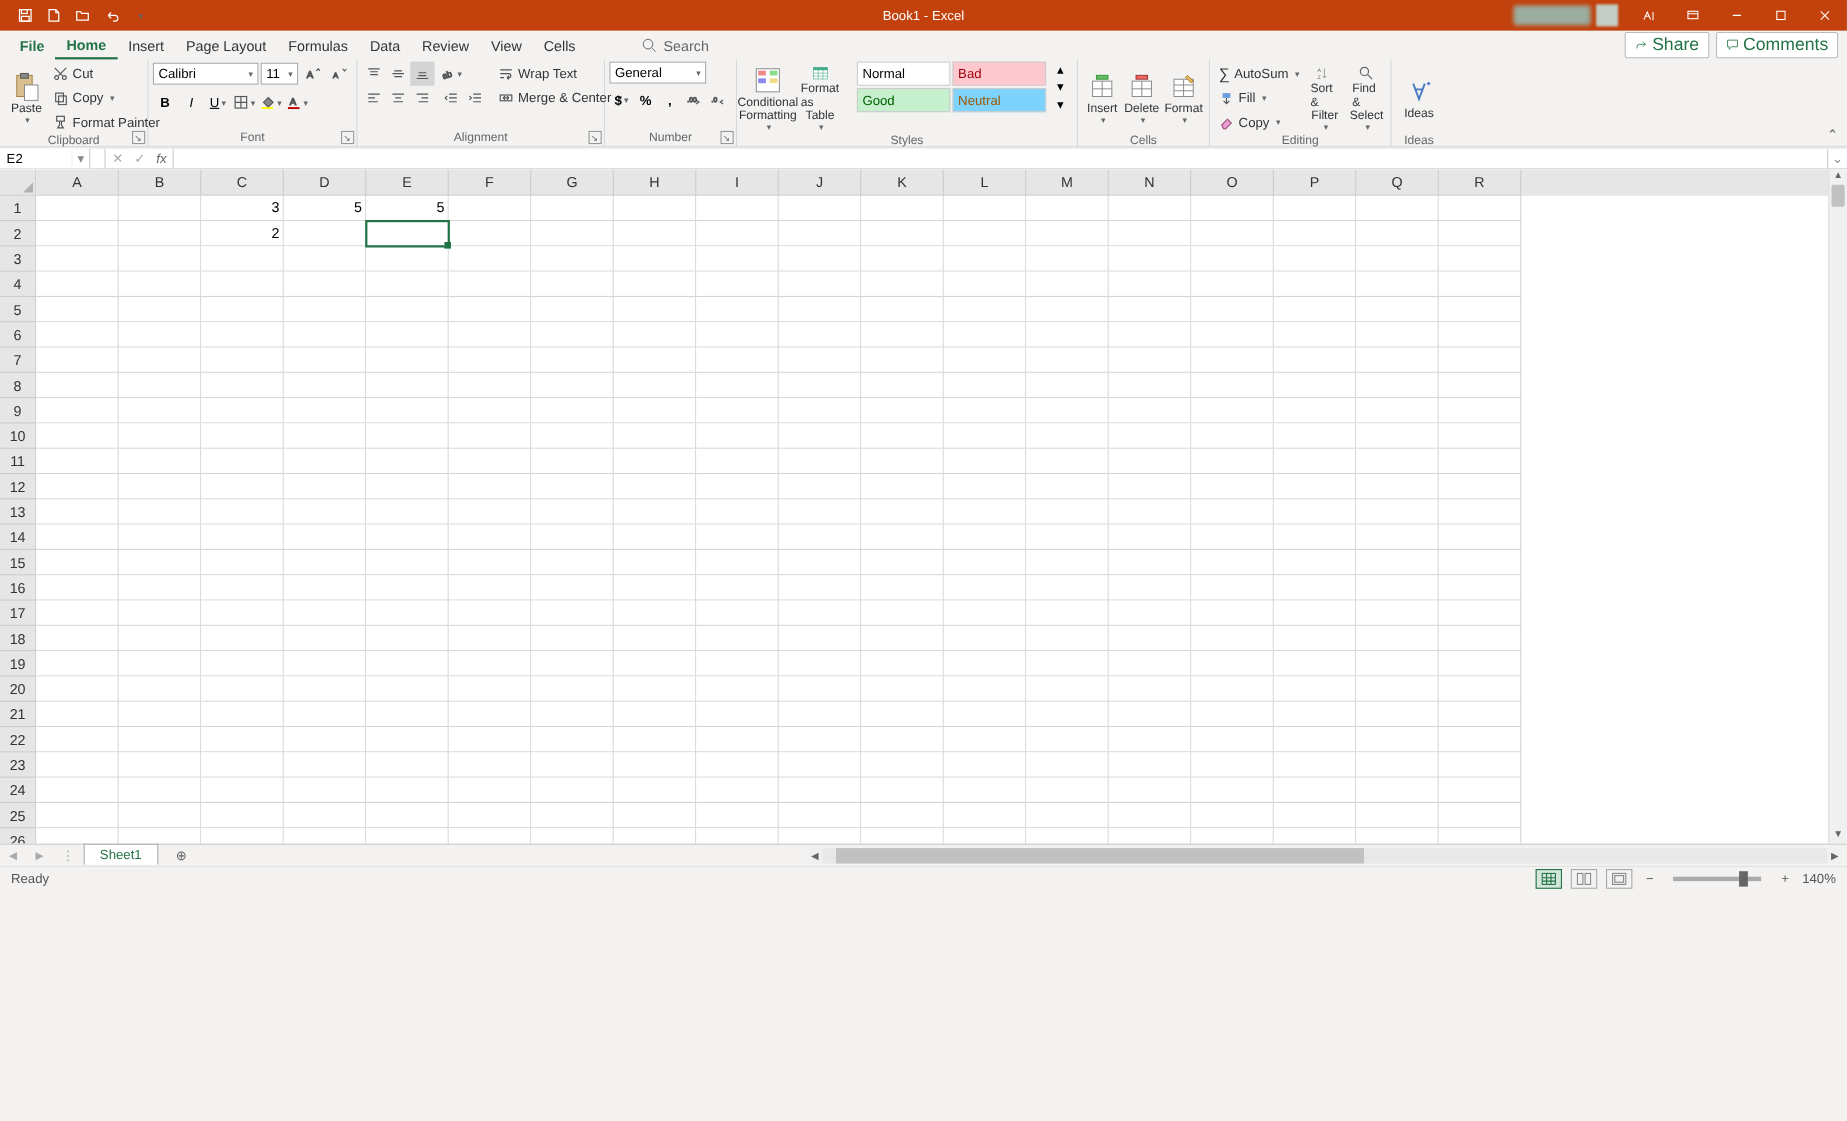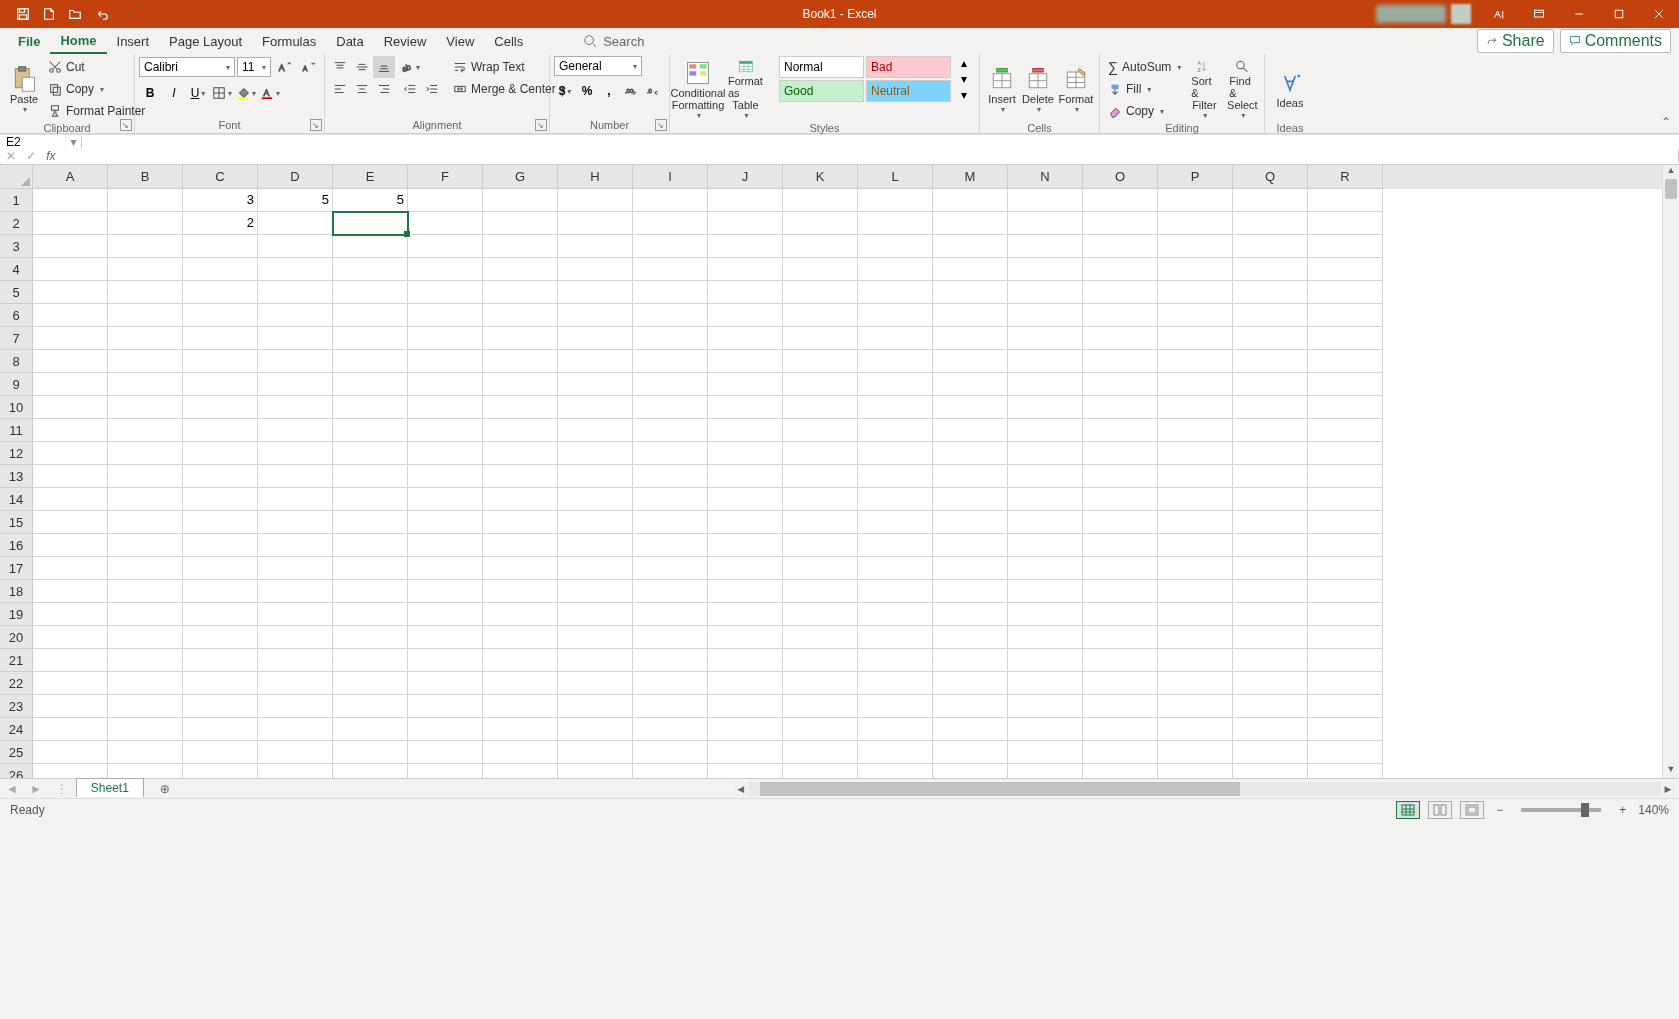--- a/index.html
+++ b/index.html
@@ -46,21 +46,21 @@
 .mini-btn svg { width: 14px; height: 14px; stroke: #555; fill: none; stroke-width: 1.2;}
 .combo { border: 1px solid #ababab; background: #fff; height: 20px; font-size: 12px; padding: 0 4px; display: flex; align-items: center; justify-content: space-between;}
 .combo .caret { font-size: 8px; color: #666;}
 .style-cell { border: 1px solid #ccc; height: 22px; width: 85px; padding-left: 4px; font-size: 12px; display: flex; align-items: center;}
 .style-bad { background: #ffc7ce; color: #9c0006; }
 .style-good { background: #c6efce; color: #006100; }
 .style-neutral { background: #7dd3fc; color: #9c5700; }
 .style-normal { background: #fff; }
 
 
-.fbar { height: 31px; background: #fff; border-bottom: 1px solid #ccc; display: flex; align-items: stretch; font-size: 12px; border-top:1px solid #e0e0e0;flex-direction:column;}
+.fbar { height: 20px; background: #fff; border-bottom: 1px solid #ccc; display: flex; align-items: stretch; font-size: 12px; border-top:1px solid #e0e0e0;}
 .namebox { width: 82px; border-right: 1px solid #ccc; display: flex; align-items: center; padding-left: 6px; background: #fff; position: relative;}
 .namebox .caret { margin-left: auto; width: 16px; text-align: center; color: #888; border-left: 1px solid #eee;}
 .fb-btns { display: flex; align-items: center; border-right: 1px solid #ccc; padding: 0 6px; gap: 10px; color: #aaa;}
 .fb-btns span { cursor: pointer; font-size: 12px; }
 .fx { font-style: italic; color: #666; }
 .formula-input { flex: 1; padding-left: 6px; }
 .fbar-expand { width: 18px; border-left: 1px solid #ccc; text-align: center; color: #888; cursor: pointer; display:flex; align-items:center; justify-content:center;}
 
 
 .grid-area { position: relative; height: 613px; background: #fff; overflow: hidden; }

